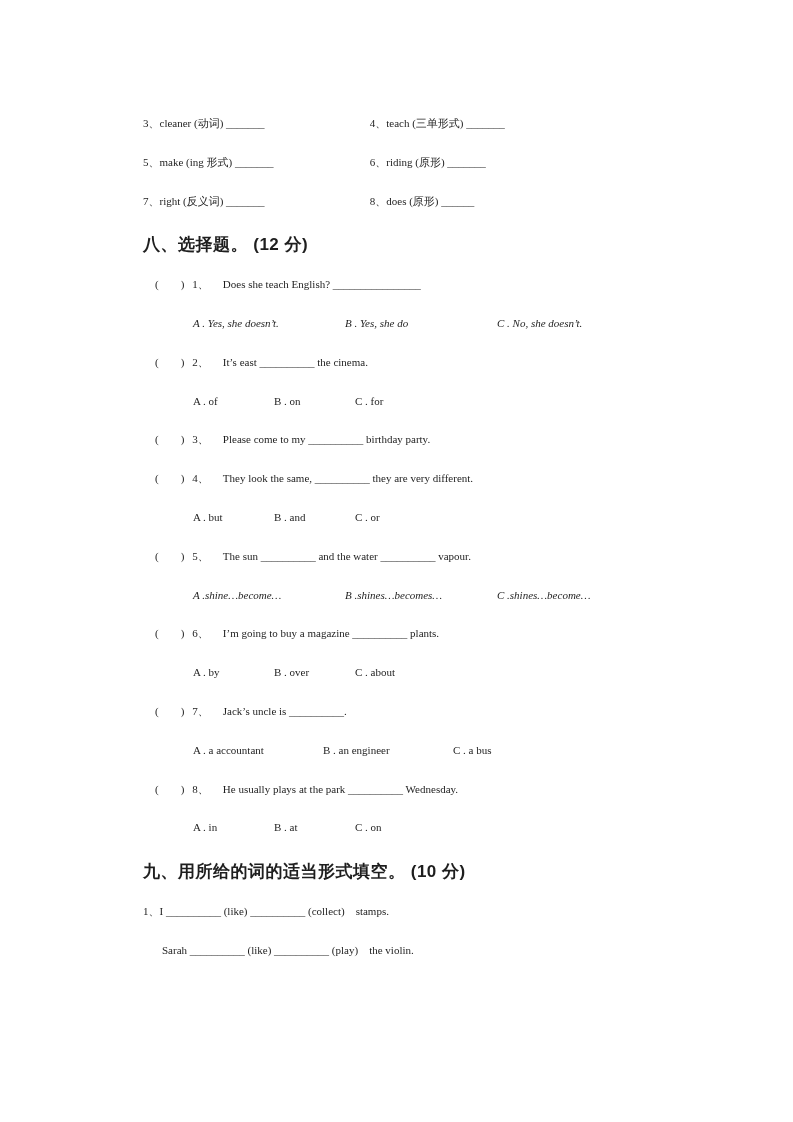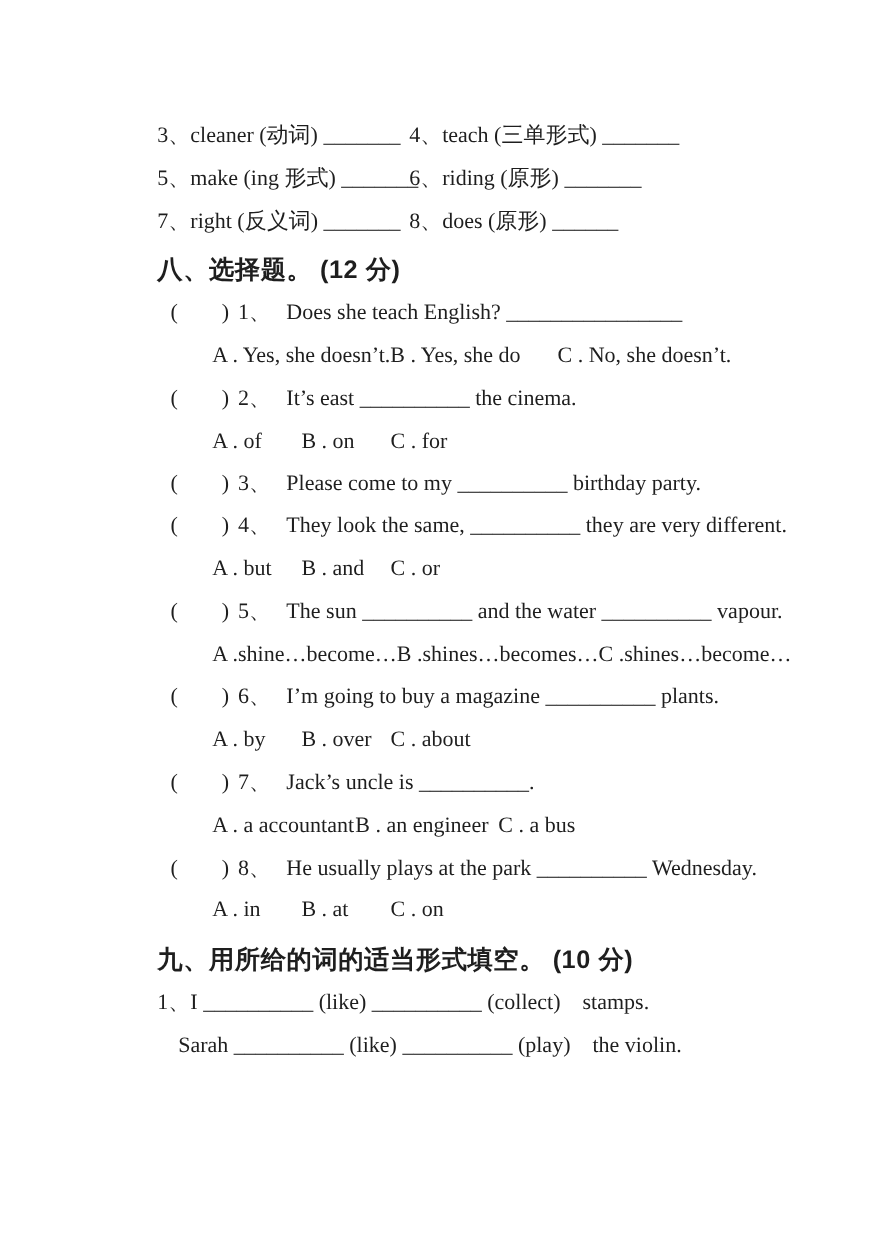--- a/index.html
+++ b/index.html
@@ -13,40 +13,40 @@
   }
   .doc {
     position: absolute;
     left: 143px; top: 104px;
     width: 650px;
   }
   .line {
     height: 38.8px;
     line-height: 38.8px;
     white-space: nowrap;
-    font-size: 20px;
+    font-size: 11px;
   }
   .hdr {
     font-family: "Liberation Sans", sans-serif;
     font-weight: bold;
-    font-size: 23px;
+    font-size: 17px;
     margin-top: 6px;
     letter-spacing: 0.5px;
   }
   .wt-left { display: inline-block; width: 224px; }
   .q { margin-left: 12px; }
   .q .qnum { margin-left: 8px; }
   .q .qtext { margin-left: 14px; }
   .opts { margin-left: 50px; }
   .opts.tight { }
   .opt { display: inline-block; }
   .opts-n  .opt { min-width: 81px; }
   .opts-m  .opt { min-width: 103px; }
   .opts-mw .opt { min-width: 130px; }
-  .opts-w  .opt { min-width: 152px; }
+  .opts-w  .opt { min-width: 152px; font-style: italic; }
   .fill2 { margin-left: 19px; }
 </style>
 </head>
 <body>
 
 <div class="doc">
 
   <div class="line">
     <span class="wt-left">3、cleaner (动词) _______</span>
     <span class="wt-right">4、teach (三单形式) _______</span>

